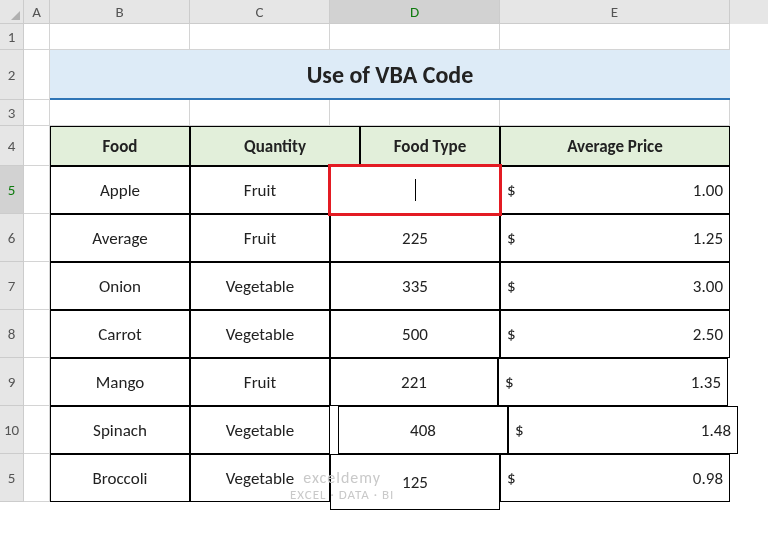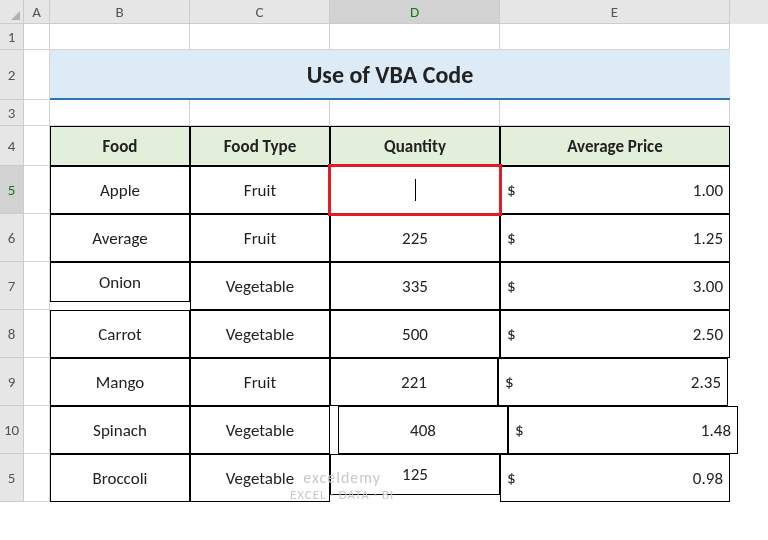--- a/index.html
+++ b/index.html
@@ -171,22 +171,22 @@
       <div class="row">
         <div class="cell" id="c_2_0" style="width: 26px; height: 26px;"></div>
         <div class="cell" id="c_2_1" style="width: 140px; height: 26px;"></div>
         <div class="cell" id="c_2_2" style="width: 140px; height: 26px;"></div>
         <div class="cell" id="c_2_3" style="width: 170px; height: 26px;"></div>
         <div class="cell" id="c_2_4" style="width: 230px; height: 26px;"></div>
       </div>
       <div class="row">
         <div class="cell" id="c_3_0" style="width: 26px; height: 40px;"></div>
         <div class="cell tbl-h" id="c_3_1" style="width: 140px; height: 40px;">Food</div>
+        <div class="cell tbl-h" id="c_3_3" style="width: 170px; height: 40px;">Quantity</div>
         <div class="cell tbl-h" id="c_3_2" style="width: 140px; height: 40px;">Food Type</div>
-        <div class="cell tbl-h" id="c_3_3" style="width: 170px; height: 40px;">Quantity</div>
         <div class="cell tbl-h" id="c_3_4" style="width: 230px; height: 40px;">Average Price</div>
       </div>
       <div class="row">
         <div class="cell" id="c_4_0" style="width: 26px; height: 48px;"></div>
         <div class="cell tbl-c" id="c_4_1" style="width: 140px; height: 48px;">Apple</div>
         <div class="cell tbl-c" id="c_4_2" style="width: 140px; height: 48px;">Fruit</div>
         <div class="cell tbl-c editing" id="c_4_3" style="width: 170px; height: 48px;">
           <div class="caret"></div>
         </div>
         <div class="cell tbl-c price" id="c_4_4" style="width: 230px; height: 48px;">
@@ -199,21 +199,21 @@
         <div class="cell tbl-c" id="c_5_1" style="width: 140px; height: 48px;">Average</div>
         <div class="cell tbl-c" id="c_5_2" style="width: 140px; height: 48px;">Fruit</div>
         <div class="cell tbl-c" id="c_5_3" style="width: 170px; height: 48px;">225</div>
         <div class="cell tbl-c price" id="c_5_4" style="width: 230px; height: 48px;">
           <span class="sym">$</span>
           <span class="val">1.25</span>
         </div>
       </div>
       <div class="row">
         <div class="cell" id="c_6_0" style="width: 26px; height: 48px;"></div>
-        <div class="cell tbl-c" id="c_6_1" style="width: 140px; height: 40px;">Onion</div>
+        <div class="cell tbl-c" id="c_6_1" style="width: 140px; height: 48px;">Onion</div>
         <div class="cell tbl-c" id="c_6_2" style="width: 140px; height: 48px;">Vegetable</div>
         <div class="cell tbl-c" id="c_6_3" style="width: 170px; height: 48px;">335</div>
         <div class="cell tbl-c price" id="c_6_4" style="width: 230px; height: 48px;">
           <span class="sym">$</span>
           <span class="val">3.00</span>
         </div>
       </div>
       <div class="row">
         <div class="cell" id="c_7_0" style="width: 26px; height: 48px;"></div>
         <div class="cell tbl-c" id="c_7_1" style="width: 140px; height: 48px;">Carrot</div>
@@ -224,38 +224,38 @@
           <span class="val">2.50</span>
         </div>
       </div>
       <div class="row">
         <div class="cell" id="c_8_0" style="width: 26px; height: 48px;"></div>
         <div class="cell tbl-c" id="c_8_1" style="width: 140px; height: 48px;">Mango</div>
         <div class="cell tbl-c" id="c_8_2" style="width: 140px; height: 48px;">Fruit</div>
         <div class="cell tbl-c" id="c_8_3" style="width: 168px; height: 48px;">221</div>
         <div class="cell tbl-c price" id="c_8_4" style="width: 230px; height: 48px;">
           <span class="sym">$</span>
-          <span class="val">2.35</span>
+          <span class="val">1.35</span>
         </div>
       </div>
       <div class="row">
         <div class="cell" id="c_9_0" style="width: 26px; height: 48px;"></div>
         <div class="cell tbl-c" id="c_9_1" style="width: 140px; height: 48px;">Spinach</div>
         <div class="cell tbl-c" id="c_9_2" style="width: 140px; height: 48px;">Vegetable</div>
         <div class="cell tbl-c" id="c_9_3" style="width: 170px; height: 48px; margin-left: 8px;">408</div>
         <div class="cell tbl-c price" id="c_9_4" style="width: 230px; height: 48px;">
           <span class="sym">$</span>
           <span class="val">1.48</span>
         </div>
       </div>
       <div class="row">
         <div class="cell" id="c_10_0" style="width: 26px; height: 48px;"></div>
         <div class="cell tbl-c" id="c_10_1" style="width: 140px; height: 48px;">Broccoli</div>
         <div class="cell tbl-c" id="c_10_2" style="width: 140px; height: 48px;">Vegetable</div>
-        <div class="cell tbl-c" id="c_10_3" style="width: 170px; height: 41px;">125</div>
+        <div class="cell tbl-c" id="c_10_3" style="width: 170px; height: 56px;">125</div>
         <div class="cell tbl-c price" id="c_10_4" style="width: 230px; height: 48px;">
           <span class="sym">$</span>
           <span class="val">0.98</span>
         </div>
       </div>
     </div>
 <div class="watermark" style="top: 468px; left: 290px;"><span class="big">exceldemy</span><br><span class="sm">EXCEL · DATA · BI</span></div>
   </div>
 
 </body></html>

